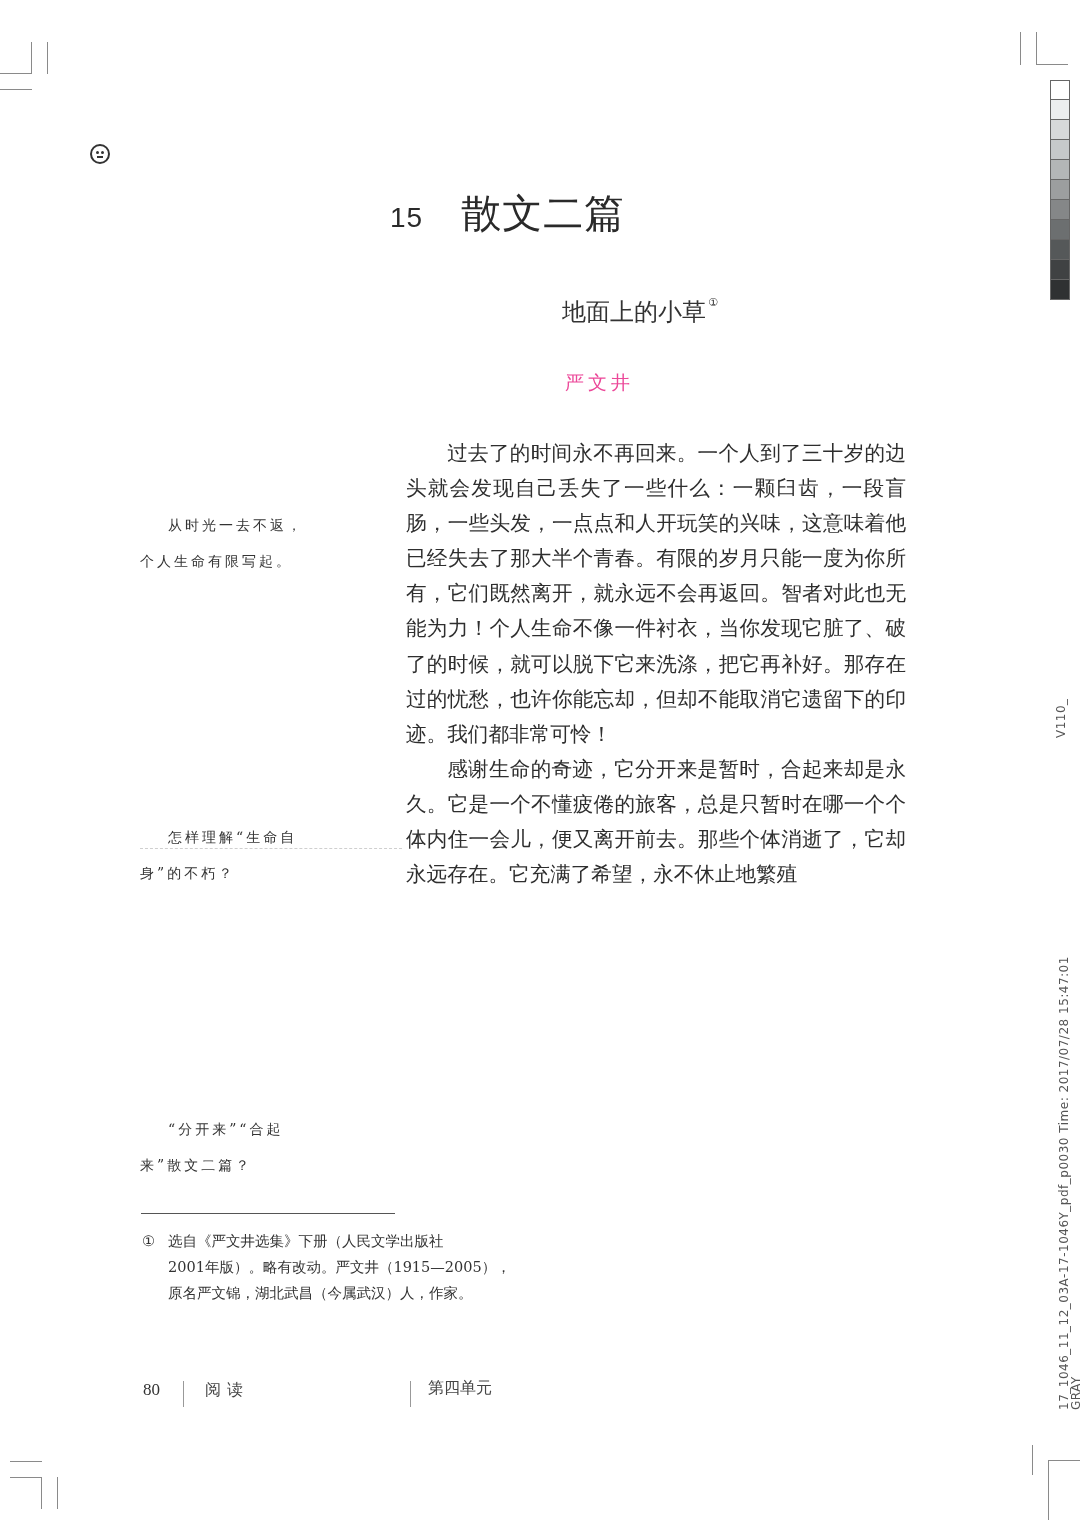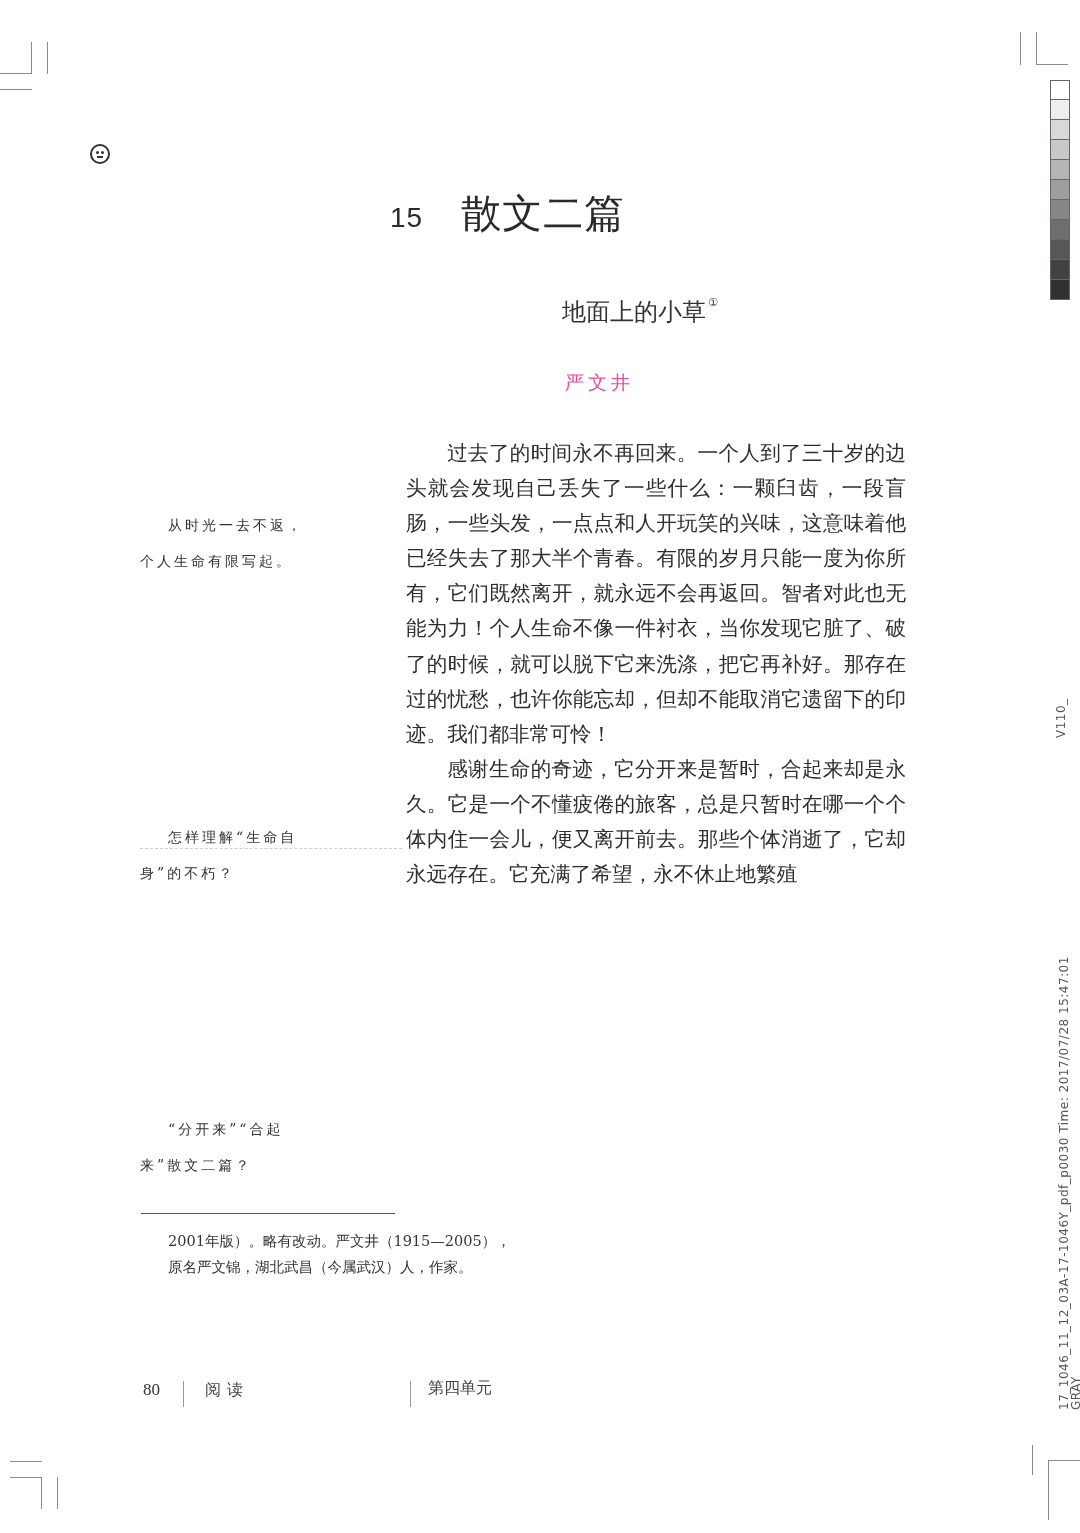--- a/index.html
+++ b/index.html
@@ -101,20 +101,21 @@
   <span>怎样理解“生命自</span>
   <span style="text-indent:0">身”的不朽？</span>
 </div>
 <div class="note" style="top:1111px;">
   <span>“分开来”“合起</span>
   <span style="text-indent:0">来”散文二篇？</span>
 </div>
 
 <div class="fn-rule"></div>
 <div class="footnote">
+  <div><span class="mark">①</span><span>选自《严文井选集》下册（人民文学出版社</span></div>
   <span class="cont">2001年版）。略有改动。严文井（1915—2005），</span>
   <span class="cont">原名严文锦，湖北武昌（今属武汉）人，作家。</span>
 </div>
 
 <div class="pagenum">80</div>
 <div class="vsep" style="left:183px;top:1381px;height:26px;"></div>
 <div class="section">阅读</div>
 <div class="vsep" style="left:410px;top:1381px;height:26px;"></div>
 <div class="unit">第四单元</div>
 

